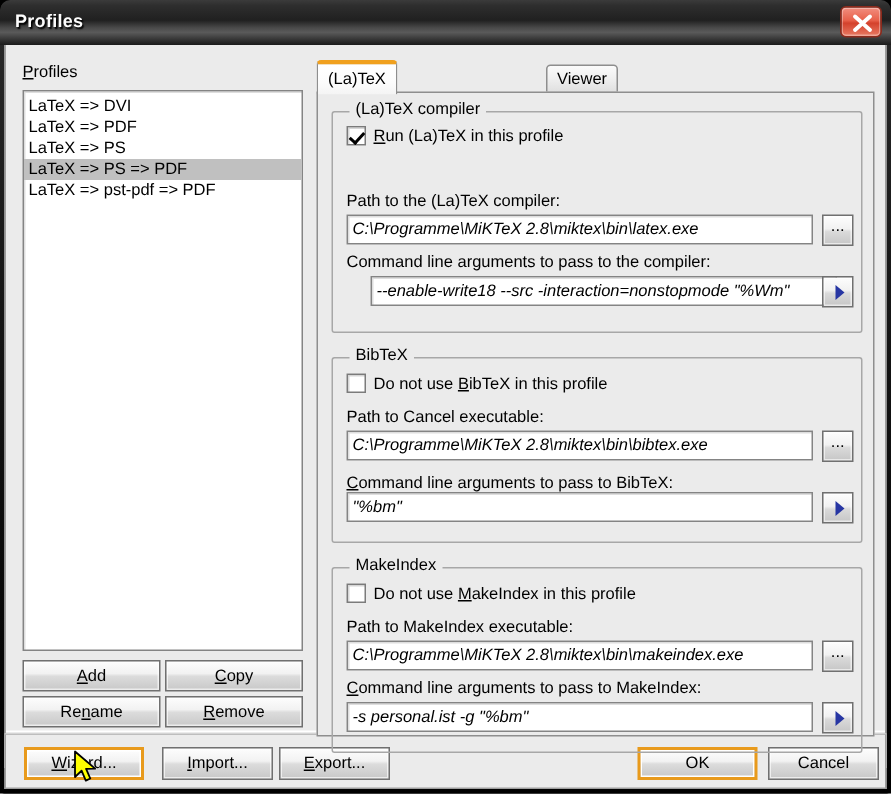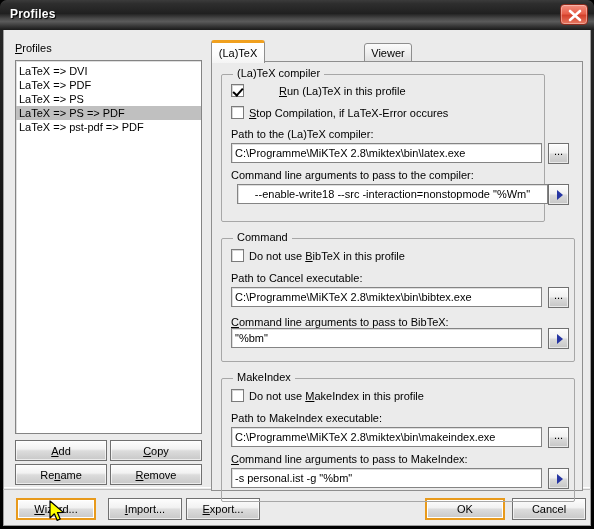--- a/index.html
+++ b/index.html
@@ -152,20 +152,21 @@
   
   .tinput {
     position: absolute; height: 20px;
     background: #fff; border: 1px solid #848484;
     box-shadow: inset 1px 1px 0 #dedede;
     font-family: "Liberation Sans", sans-serif;
     font-size: 11px; color: #000;
     padding: 0 3px; line-height: 18px;
     white-space: nowrap; overflow: hidden;
     cursor: text;
+    font-style: italic;
   }
 
   
   .sqbtn {
     position: absolute; width: 21px; height: 21px;
     background: linear-gradient(to bottom, #fdfdfd 0%, #f1f1f1 45%, #dadada 55%, #c6c6c6 100%);
     border: 1px solid #707070;
     display: flex; align-items: center; justify-content: center;
     font-size: 11px; color: #000; cursor: pointer;
     box-shadow: inset 0 0 0 1px rgba(255,255,255,.6);
@@ -241,50 +242,46 @@
     </div>
 
     <div class="tabstrip">
       <div class="tab active" id="tab-latex">(La)TeX</div>
       <div class="tab" id="tab-post">Postprocessor</div>
       <div class="tab" id="tab-view">Viewer</div>
     </div>
 
     <div class="tabpanel">
 
-      <div class="group" style="left:9px; top:12px; width:324px; height:148px;">
+      <div class="group" style="left:9px; top:12px; width:354px; height:148px;">
         <div style="position:absolute;left:0;top:0;width:100%;height:100%;border:1px solid #a7a7a7;border-radius:2px;"></div>
         <div class="glabel">(La)TeX compiler</div>
 
-        <div class="chk" style="left:10px; top:10px;gap:30px;">
+        <div class="chk" style="left:10px; top:10px;">
           <div class="box checked"></div>
           <div class="ctext"><span class="u">R</span>un (La)TeX in this profile</div>
         </div>
 
-        <div class="chk" style="left:10px; top:32px;">
-          <div class="box"></div>
-          <div class="ctext"><span class="u">S</span>top Compilation, if LaTeX-Error occures</div>
-        </div>
 
         <div class="lbl" style="left:10px; top:54px;">Path to the (La)TeX compiler:</div>
         <div class="tinput" style="left:10px; top:69px; width:311px;">C:\Programme\MiKTeX 2.8\miktex\bin\latex.exe</div>
         <div class="sqbtn" style="left:327px; top:69px;">
           <span class="dots">...</span>
         </div>
 
         <div class="lbl" style="left:10px; top:95px;">Command line arguments to pass to the compiler:</div>
-        <div class="tinput" style="left:16px; top:110px; width:311px;text-align:center;">--enable-write18 --src -interaction=nonstopmode "%Wm"</div>
+        <div class="tinput" style="left:26px; top:110px; width:311px;">--enable-write18 --src -interaction=nonstopmode "%Wm"</div>
         <div class="sqbtn" style="left:327px; top:110px;">
           <div class="arrow-tri"></div>
         </div>
       </div>
 
       <div class="group" style="left:9px; top:176px; width:354px; height:124px;">
         <div style="position:absolute;left:0;top:0;width:100%;height:100%;border:1px solid #a7a7a7;border-radius:2px;"></div>
-        <div class="glabel">Command</div>
+        <div class="glabel">BibTeX</div>
 
         <div class="chk" style="left:10px; top:11px;">
           <div class="box"></div>
           <div class="ctext">Do not use <span class="u">B</span>ibTeX in this profile</div>
         </div>
 
         <div class="lbl" style="left:10px; top:34px;">Path to Cancel executable:</div>
         <div class="tinput" style="left:10px; top:49px; width:311px;">C:\Programme\MiKTeX 2.8\miktex\bin\bibtex.exe</div>
         <div class="sqbtn" style="left:327px; top:49px;">
           <span class="dots">...</span>

